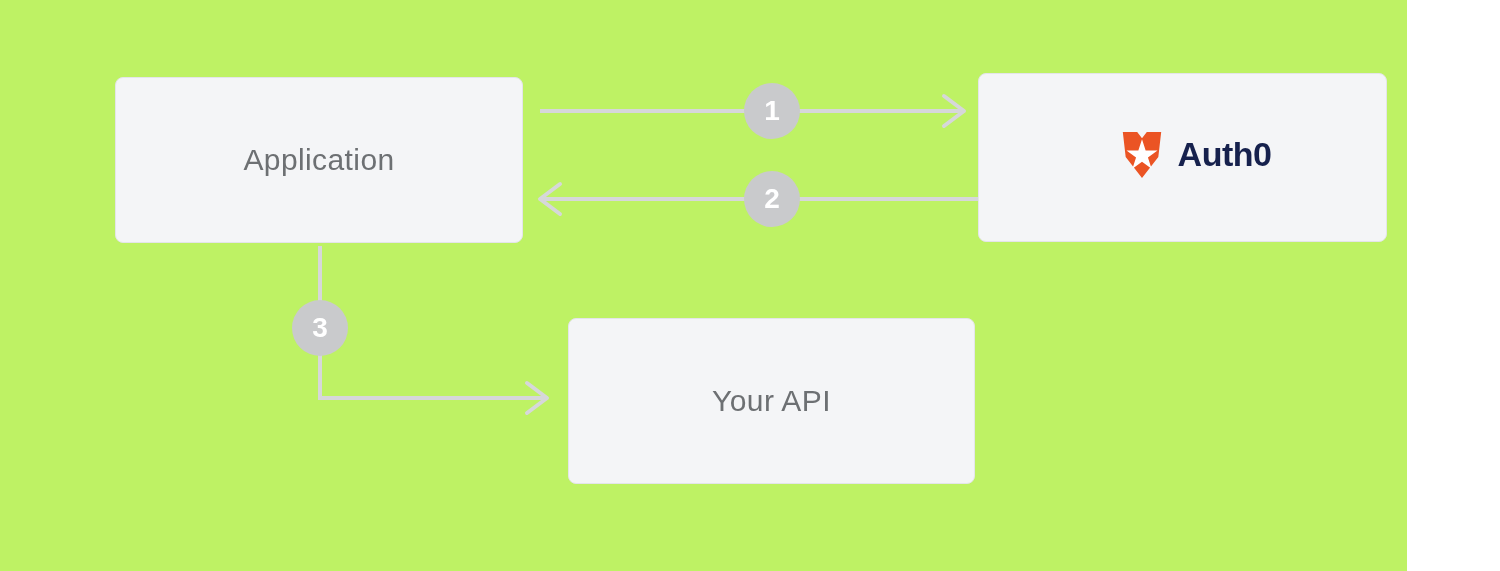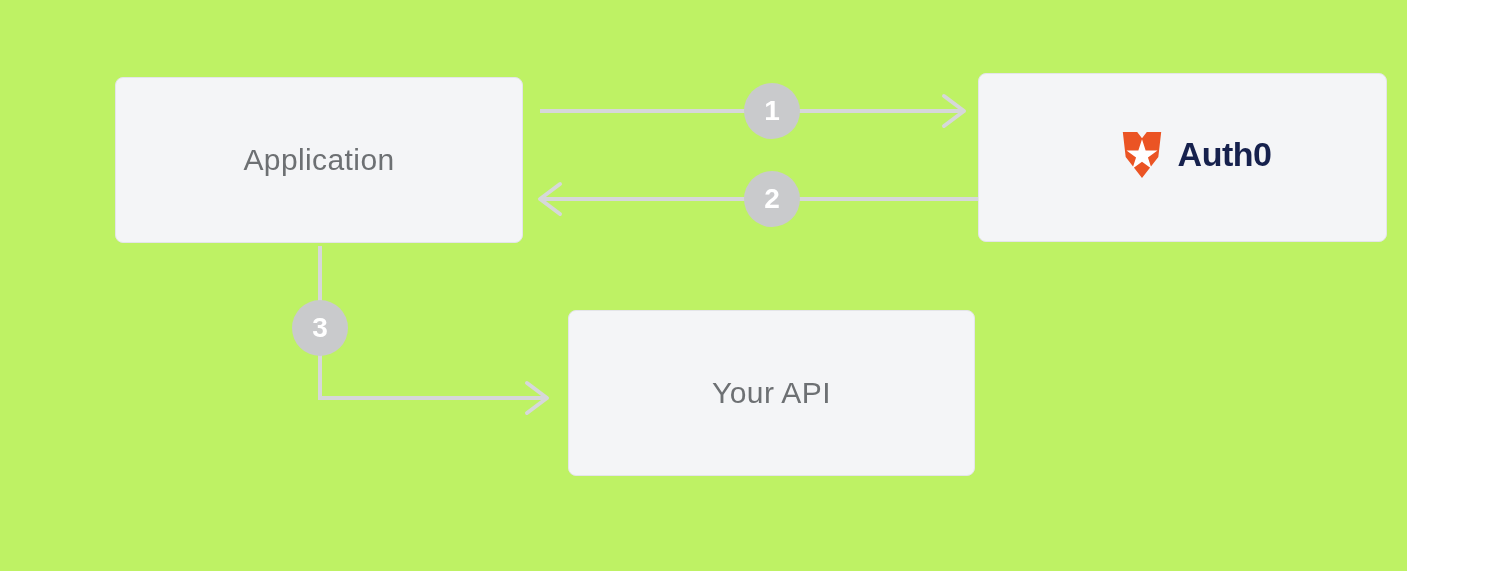--- a/index.html
+++ b/index.html
@@ -35,21 +35,21 @@
   }
   .node-label {
     color: #6d7073;
     font-size: 30px;
     line-height: 44px;
     letter-spacing: 0.4px;
     font-weight: 400;
   }
   .box-application { left: 115px; top: 77px;  width: 408px; height: 166px; }
   .box-authserver  { left: 978px; top: 73px;  width: 409px; height: 169px; padding-left: 24px; }
-  .box-api        { left: 568px; top: 310px; width: 407px; height: 166px; }
+  .box-api        { left: 568px; top: 318px; width: 407px; height: 166px; }
 
   .brand-row {
     display: flex;
     align-items: center;
     gap: 12px;
     margin-bottom: 6px;
   }
   .auth0-wordmark {
     color: #16214d;
     font-size: 34px;

